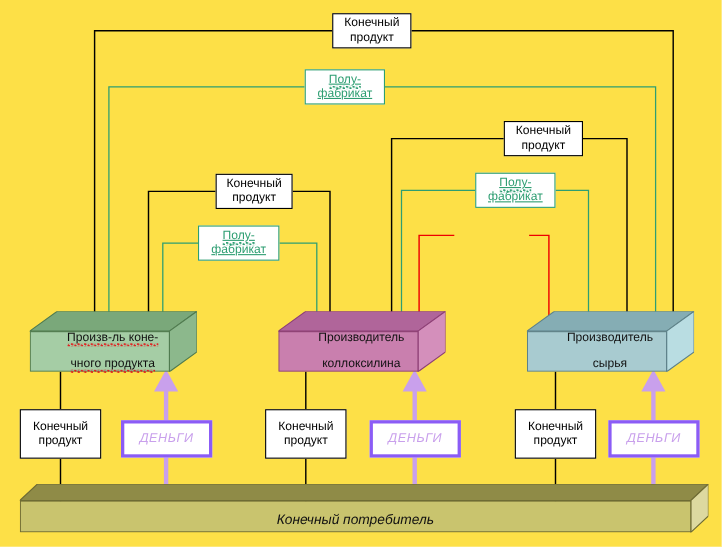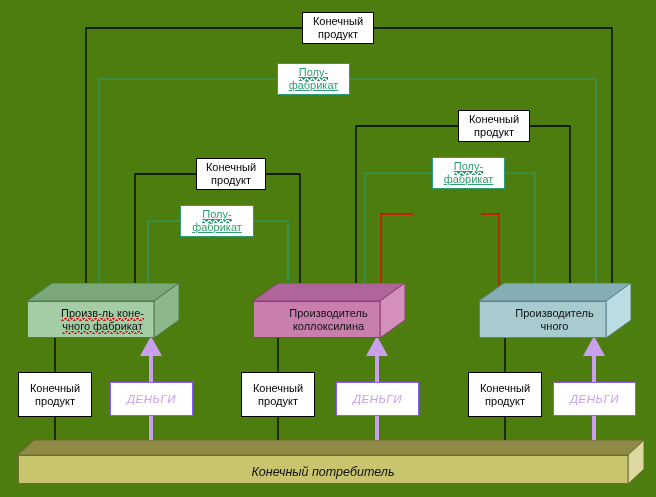--- a/index.html
+++ b/index.html
@@ -1,44 +1,44 @@
 <!DOCTYPE html>
 <html><head>
 <meta charset="utf-8">
 <style>
   html,body{margin:0;padding:0;background:#ffffff;}
   body{width:656px;height:497px;overflow:hidden;
        font-family:"Liberation Sans","DejaVu Sans",sans-serif;}
-  #stage{position:relative;width:656px;height:497px;background:#4d7c0f;}
+  #stage{position:relative;width:656px;height:497px;background:#fde047;}
   #wires{position:absolute;left:0;top:0;width:656px;height:497px;}
 
   .lbl{position:absolute;box-sizing:border-box;background:#ffffff;
        display:flex;align-items:center;justify-content:center;
        text-align:center;line-height:13px;font-size:11px;
        white-space:pre-line;}
   .lbl.black{border:1px solid #000000;color:#000000;}
   .lbl.green{border:1px solid #2e9e72;color:#2e9e72;text-decoration:underline;}
   .lbl.red{border:1px solid #ee0000;color:#ee0000;}
-  .lbl.money{border:1px solid #8b5cf6;color:#c9a0ec;font-style:italic;
+  .lbl.money{border:3px solid #8b5cf6;color:#c9a0ec;font-style:italic;
              letter-spacing:.5px;font-size:11.5px;text-align:right;}
 
   .spell{position:relative;}
   .spell::after{content:"";position:absolute;left:0;right:0;bottom:-2px;height:3px;
     background-image:radial-gradient(circle at 1.5px 2.2px,#2e9e72 1.05px,transparent 1.2px),
                      radial-gradient(circle at 4.5px .8px,#2e9e72 1.05px,transparent 1.2px);
     background-size:6px 3px;background-repeat:repeat-x;}
   .spellr{position:relative;}
   .spellr::after{content:"";position:absolute;left:0;right:0;bottom:-1px;height:3px;
     background-image:radial-gradient(circle at 1.5px 2.2px,#e02020 1.05px,transparent 1.2px),
                      radial-gradient(circle at 4.5px .8px,#e02020 1.05px,transparent 1.2px);
     background-size:6px 3px;background-repeat:repeat-x;}
 
   .node{position:absolute;}
   .node .face{position:absolute;left:0;box-sizing:border-box;
-      display:flex;align-items:center;justify-content:center;text-align:center;
+      display:flex;align-items:center;justify-content:space-between;text-align:center;
       font-size:11px;line-height:13px;color:#111;white-space:pre-line;padding-left:24px;}
 
   #consumer{position:absolute;}
   #consumer .cfront{position:absolute;left:0;box-sizing:border-box;
       display:flex;align-items:center;justify-content:center;
       font-style:italic;font-size:12.5px;color:#111;}
 </style>
 </head>
 <body>
 
@@ -138,21 +138,21 @@
 
 
   <div class="node" style="left:27px;top:283px;width:152px;height:55px;">
     <svg width="152" height="55">
       <polygon points="0,18 25,0 152,0 127,18" fill="#7aa87a" stroke="#4f7a4f" stroke-width="1"></polygon>
       <polygon points="127,18 152,0 152,37 127,55" fill="#8cb88c" stroke="#4f7a4f" stroke-width="1"></polygon>
       <rect x="0.5" y="18.5" width="126.5" height="36" fill="#a5cda5" stroke="#4f7a4f" stroke-width="1"></rect>
     </svg>
     <div class="face" style="top:18px;width:127px;height:37px;flex-direction:column;">
       <span class="spellr">Произв-ль коне-</span>
-      <span class="spellr">чного фабрикат</span>
+      <span class="spellr">чного продукта</span>
     </div>
   </div>
 
   <div class="node" style="left:253px;top:283px;width:152px;height:55px;">
     <svg width="152" height="55">
       <polygon points="0,18 25,0 152,0 127,18" fill="#b0659a" stroke="#8d3f76" stroke-width="1"></polygon>
       <polygon points="127,18 152,0 152,37 127,55" fill="#d48fbb" stroke="#8d3f76" stroke-width="1"></polygon>
       <rect x="0.5" y="18.5" width="126.5" height="36" fill="#c97fae" stroke="#8d3f76" stroke-width="1"></rect>
     </svg>
     <div class="face" style="top:18px;width:127px;height:37px;flex-direction:column;">
@@ -162,21 +162,21 @@
   </div>
 
   <div class="node" style="left:479px;top:283px;width:152px;height:55px;">
     <svg width="152" height="55">
       <polygon points="0,18 25,0 152,0 127,18" fill="#85adb4" stroke="#5d8189" stroke-width="1"></polygon>
       <polygon points="127,18 152,0 152,37 127,55" fill="#b9dde2" stroke="#5d8189" stroke-width="1"></polygon>
       <rect x="0.5" y="18.5" width="126.5" height="36" fill="#a8cbd0" stroke="#5d8189" stroke-width="1"></rect>
     </svg>
     <div class="face" style="top:18px;width:127px;height:37px;flex-direction:column;">
       <span>Производитель</span>
-      <span>чного</span>
+      <span>сырья</span>
     </div>
   </div>
 
   <div class="lbl black" style="left:18px;top:372px;width:74px;height:45px;">
     <span>Конечный
 продукт</span>
   </div>
   <div class="lbl money" style="left:110px;top:382px;width:83px;height:34px;">
     <span>ДЕНЬГИ</span>
   </div>

